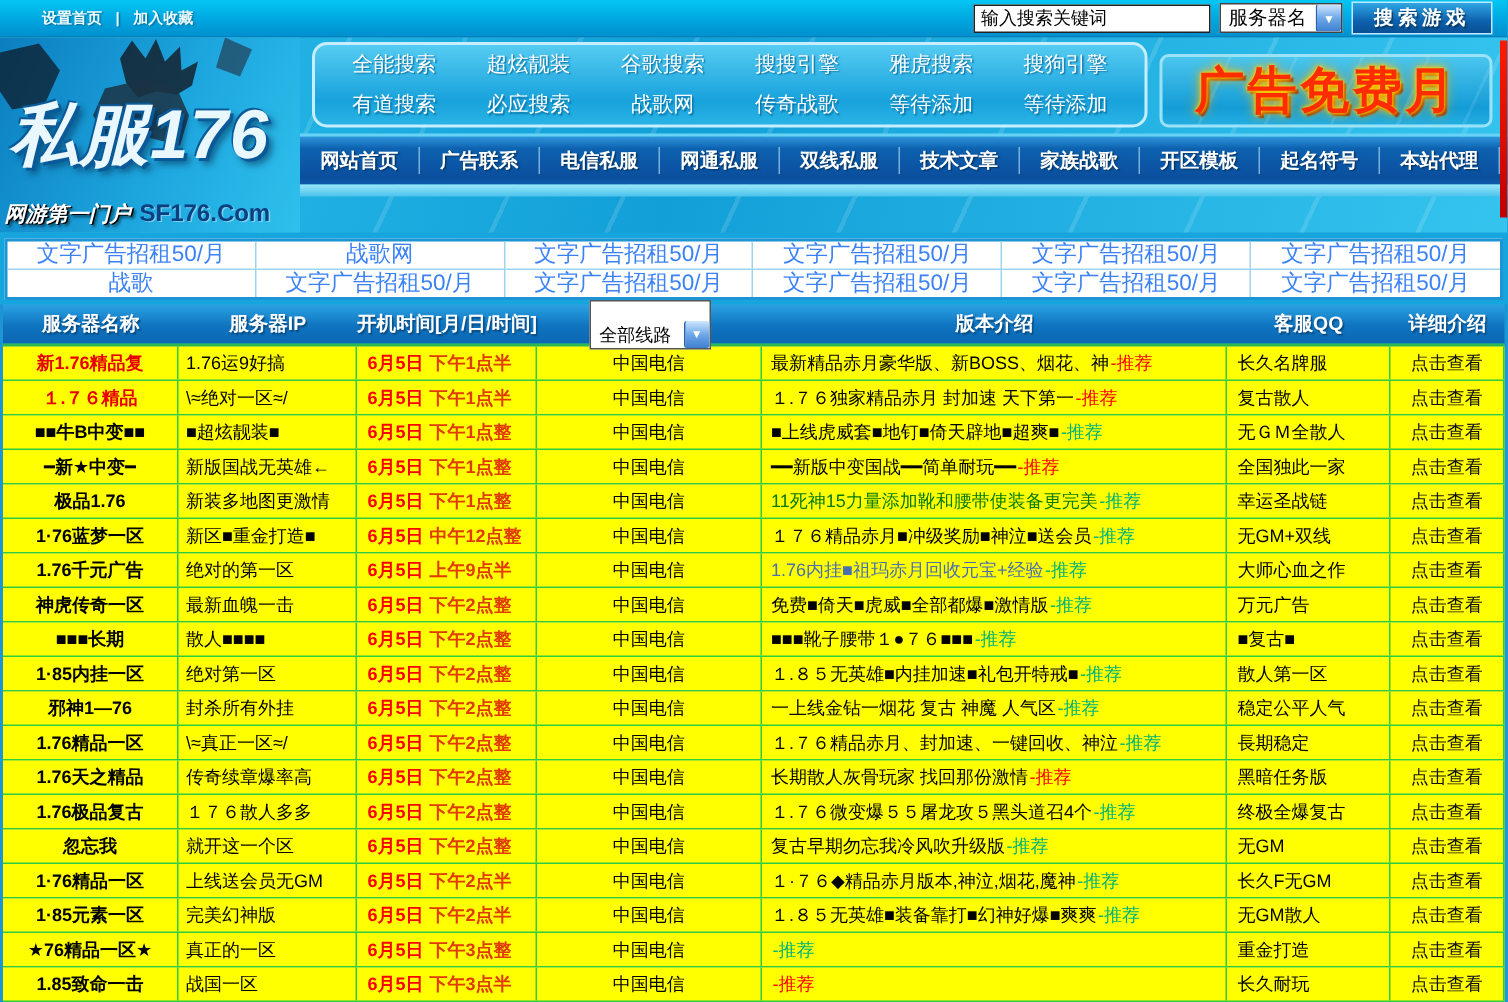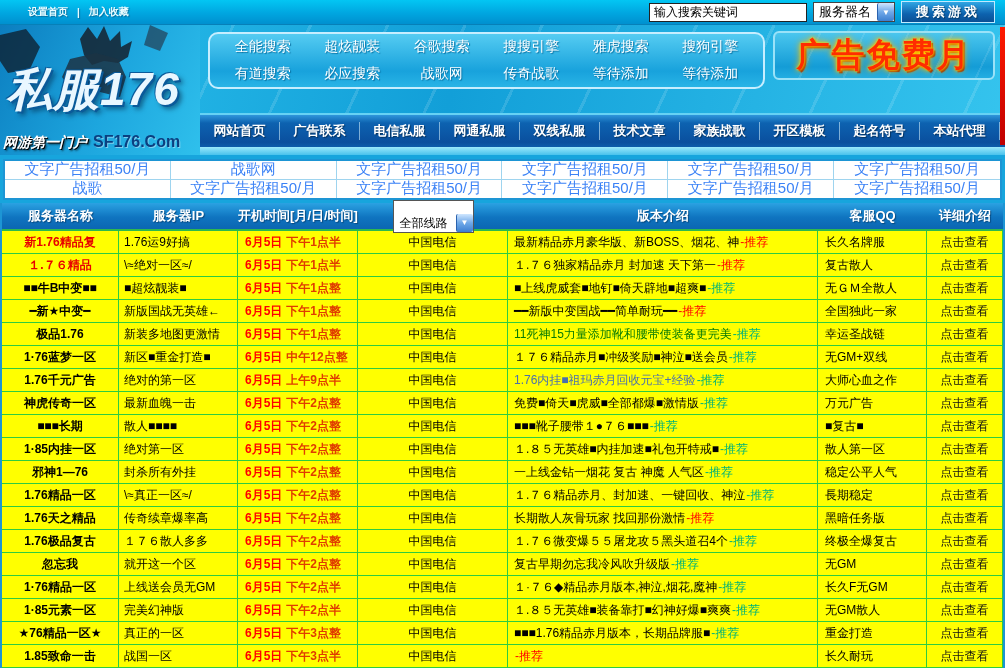--- a/index.html
+++ b/index.html
@@ -58,21 +58,21 @@
     letter-spacing:1px; color:#e9f7ff;
     text-shadow:2px 2px 0 #0a5a9a, -1px -1px 0 #0a5a9a, 4px 4px 5px rgba(0,30,60,.55);
     white-space:nowrap;
   }
   .logo-bottom { position:absolute; left:3px; bottom:3px; display:flex; align-items:baseline; gap:6px; white-space:nowrap; }
   .logo-slogan { font-size:14px; font-weight:bold; font-style:italic; color:#ffffff;
     text-shadow:1px 1px 0 #000, 2px 2px 2px rgba(0,0,0,.6); }
   .logo-domain { font-size:16px; font-weight:bold; color:#0a3f80; text-shadow:1px 1px 0 rgba(255,255,255,.4); }
 
   .header-right { flex:1; display:flex; flex-direction:column; position:relative; }
-  .header-top { height:88px; display:flex; align-items:flex-start; }
+  .header-top { height:64px; display:flex; align-items:flex-end; }
   .searchlinks {
     flex:1; margin:7px 4px 4px 8px; border:2px solid #c6eeff; border-radius:10px;
     background:linear-gradient(#55ccf2, #18a2dc 70%, #29b4e6);
     display:flex; flex-direction:column; justify-content:center; gap:9px; padding:4px 8px;
   }
   .sl-row { display:flex; }
   .slink { flex:1; text-align:center; color:#ffffff; font-size:14px; text-decoration:none;
     cursor:pointer; text-shadow:1px 1px 1px #0a6fa0; white-space:nowrap; }
   .banner {
     width:222px; margin:6px 10px 4px 4px; border:2px solid #9ae2f8; border-radius:6px;
@@ -526,21 +526,20 @@
         </div>
         <div class="trow">
           <a class="cell w-name c-name clr-black">★76精品一区★</a>
           <div class="cell w-ip c-ip">真正的一区</div>
           <div class="cell w-time c-time">
             <span class="t-date">6月5日</span>
             <span class="t-clock">下午3点整</span>
           </div>
           <div class="cell w-line c-line">中国电信</div>
           <div class="cell w-version c-version">
-            <span class="v-text clr-black">■■■1.76精品赤月版本，长期品牌服■</span>
             <span class="v-rec rec-teal">-推荐</span>
           </div>
           <div class="cell w-qq c-qq">重金打造</div>
           <a class="cell w-detail c-detail">点击查看</a>
         </div>
         <div class="trow">
           <a class="cell w-name c-name clr-black">1.85致命一击</a>
           <div class="cell w-ip c-ip">战国一区</div>
           <div class="cell w-time c-time">
             <span class="t-date">6月5日</span>

